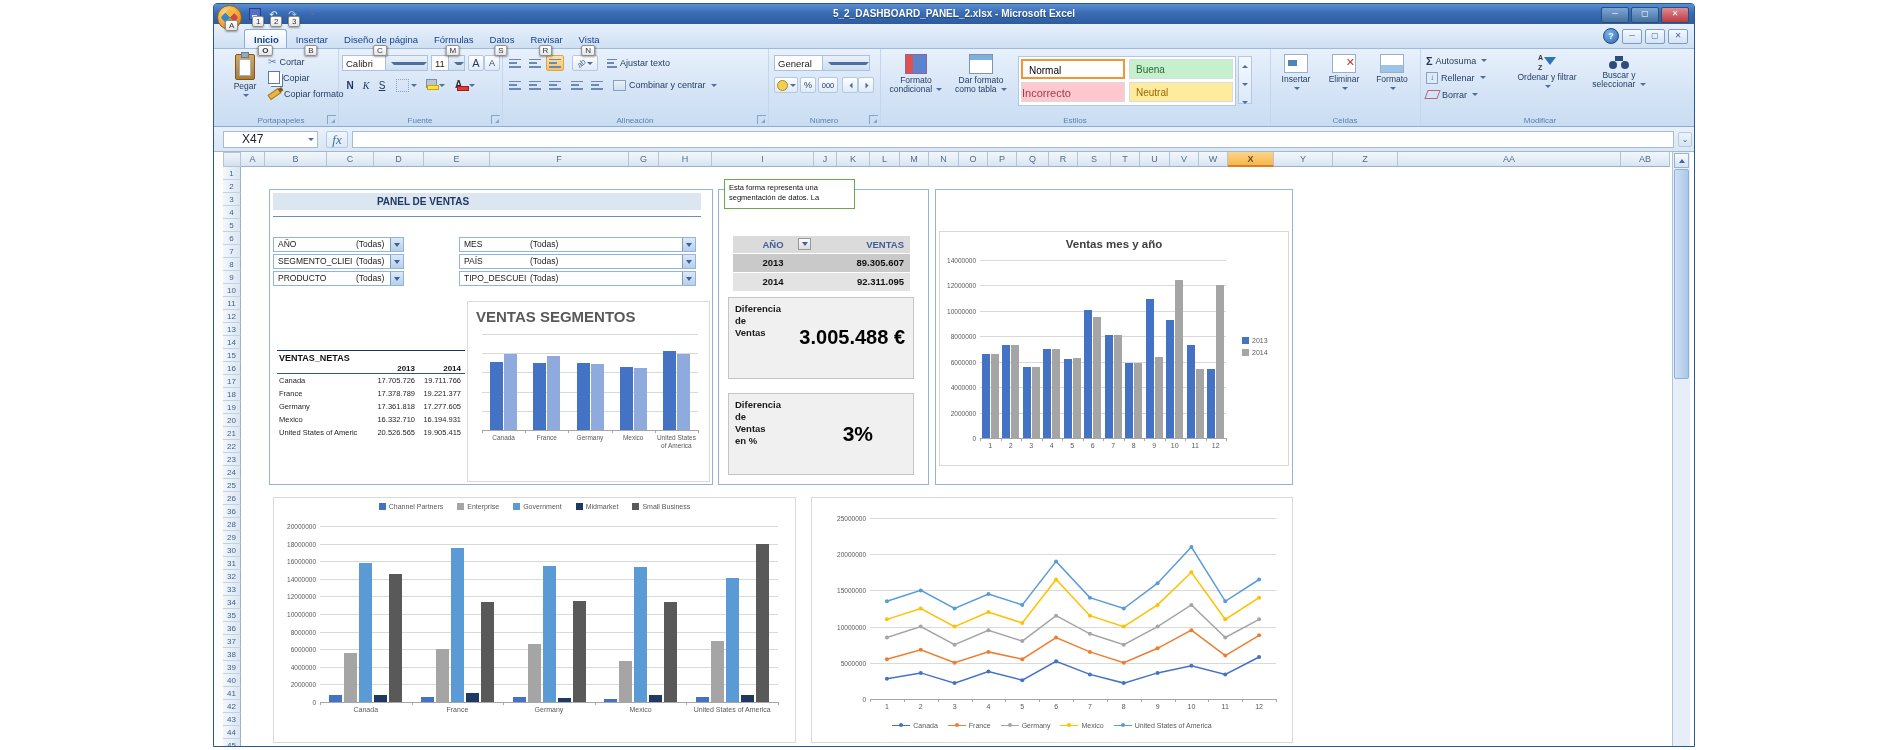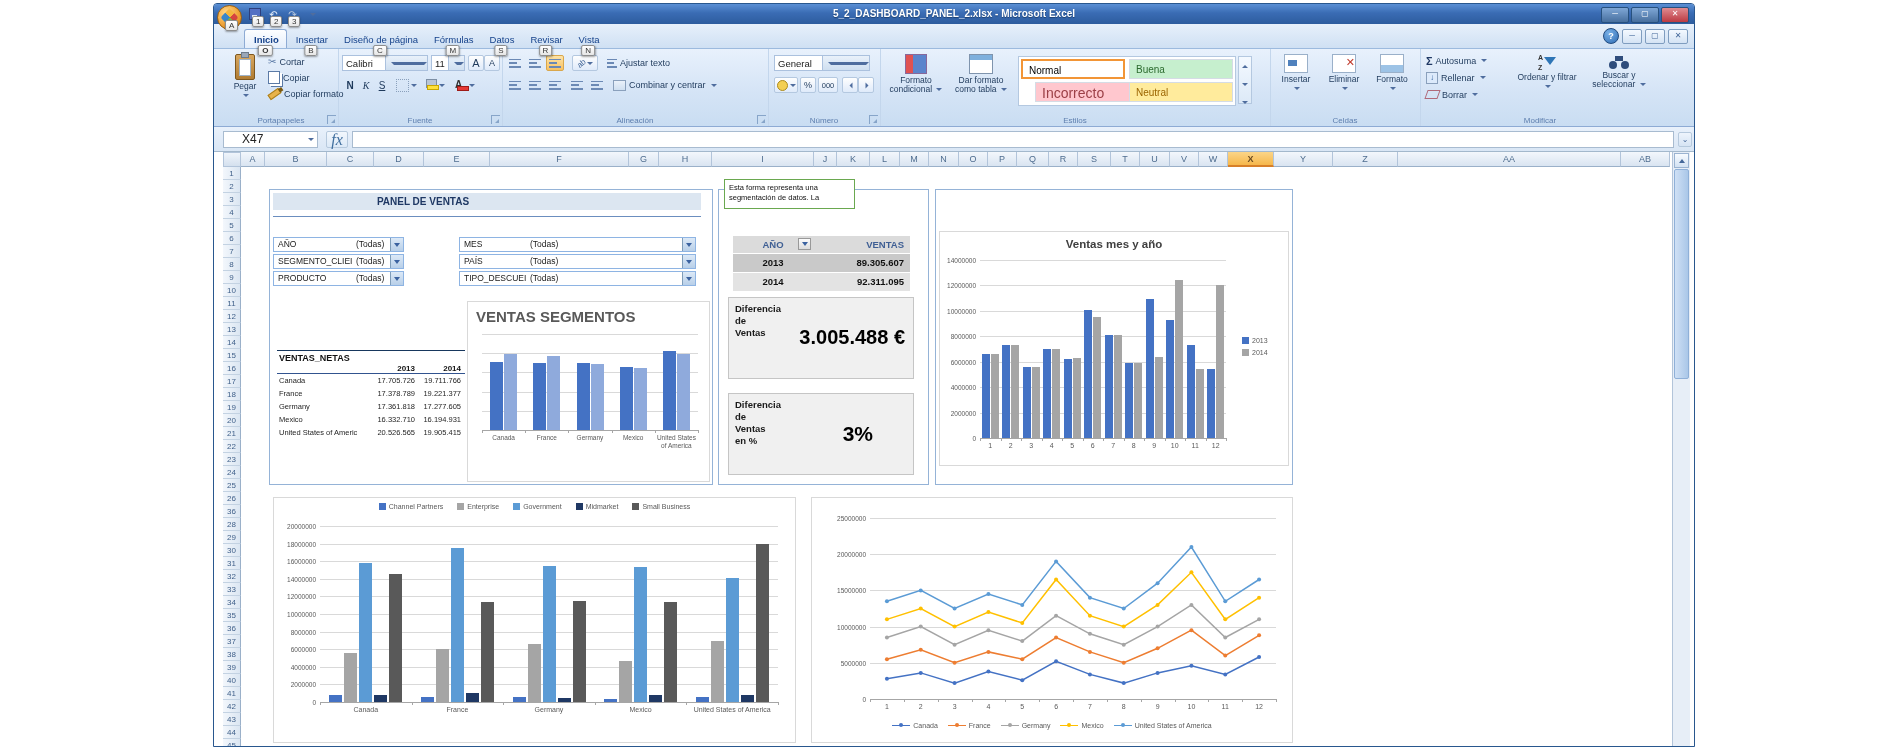--- a/index.html
+++ b/index.html
@@ -69,21 +69,21 @@
   .barsic i{display:block;height:1.5px;background:#6b89b5;}
   .barsic i:nth-child(2){width:70%;}
   .ubar{position:absolute;left:2px;bottom:1px;width:10px;height:3px;}
   
   #fbar{position:absolute;left:0;top:123px;width:100%;height:25px;background:linear-gradient(#e9f1fb,#d9e6f5);
     border-bottom:1px solid #a3b8cc;box-sizing:border-box;display:flex;align-items:center;}
   #namebox{position:absolute;left:9px;top:4px;width:95px;height:17px;background:#fff;border:1px solid #a8bbd0;box-sizing:border-box;
     font-size:12px;color:#222;padding-left:18px;line-height:15px;}
   #nbarr{position:absolute;left:89px;top:5px;width:13px;height:15px;display:flex;align-items:center;justify-content:center;}
   #fxbtn{position:absolute;left:112px;top:4px;width:22px;height:17px;font-family:"Liberation Serif",serif;font-style:italic;
-    font-size:16px;color:#3f6e9e;text-align:center;line-height:16px;background:linear-gradient(#f2f7fd,#dce9f7);border:1px solid #b6c9dd;border-radius:2px;box-sizing:border-box;}
+    font-size:13px;color:#3f6e9e;text-align:center;line-height:16px;background:linear-gradient(#f2f7fd,#dce9f7);border:1px solid #b6c9dd;border-radius:2px;box-sizing:border-box;}
   #finput{position:absolute;left:138px;top:4px;width:1322px;height:17px;background:#fff;border:1px solid #a8bbd0;box-sizing:border-box;}
   #fexpand{position:absolute;right:2px;top:5px;width:14px;height:15px;text-align:center;font-size:8px;color:#44689a;line-height:14px;
     background:linear-gradient(#eef4fc,#d6e4f4);border:1px solid #b6c9dd;border-radius:2px;box-sizing:border-box;}
   
   #sheet{position:absolute;left:0;top:148px;width:100%;bottom:0;background:#fff;}
   #corner{position:absolute;left:9px;top:0;width:18px;height:15px;background:linear-gradient(#f0f5fb,#d4e0ee);
     border:1px solid #b2c4da;box-sizing:border-box;}
   .colhd{position:absolute;top:0;height:15px;background:linear-gradient(#f3f7fc,#d9e4f1);border-right:1px solid #b2c4da;
     border-bottom:1px solid #9ab0c9;box-sizing:border-box;font-size:9px;color:#4f6d8f;text-align:center;line-height:14px;}
   .colhd.selcol{background:linear-gradient(#fbd588,#f6b74b);border-bottom:2px solid #d77f28;color:#6a4a1f;font-weight:bold;}
@@ -363,21 +363,21 @@
         <div style="width:20px;height:18px;margin:0 auto;background:linear-gradient(90deg,#e05252 35%,#5b84cc 35%);border:1px solid #88689a;"></div>
         <div class="blbl"><span>Formato condicional</span> <span class="dda"></span></div>
       </div>
       <div class="bigbtn" style="left:70px;top:5px;width:62px;">
         <div style="width:22px;height:18px;margin:0 auto;border:1px solid #7f94ad;background:linear-gradient(#7fb0dd 28%,#fff 28%);"></div>
         <div class="blbl"><span>Dar formato como tabla</span> <span class="dda"></span></div>
       </div>
       <div id="stylegallery" style="position:absolute;left:138px;top:7px;width:216px;height:48px;background:#fff;border:1px solid #b4c8e0;">
           <div style="position: absolute; left: 2px; top: 2px; width: 104px; height: 20px; background: rgb(255, 255, 255); color: rgb(0, 0, 0); font-size: 10px; line-height: 20px; padding-left: 6px; box-sizing: border-box; border: 2px solid rgb(242, 149, 54);">Normal</div>
           <div style="position: absolute; left: 110px; top: 2px; width: 104px; height: 20px; background: rgb(198, 239, 206); color: rgb(44, 107, 47); font-size: 10px; line-height: 20px; padding-left: 6px; box-sizing: border-box; border: 1px solid rgb(213, 220, 229);">Buena</div>
-          <div style="position: absolute; left: 16px; top: 25px; width: 104px; height: 20px; background: rgb(255, 199, 206); color: rgb(156, 64, 71); font-size: 14px; line-height: 20px; padding-left: 6px; box-sizing: border-box; border: 1px solid rgb(213, 220, 229);">Incorrecto</div>
+          <div style="position: absolute; left: 2px; top: 25px; width: 104px; height: 20px; background: rgb(255, 199, 206); color: rgb(156, 64, 71); font-size: 11px; line-height: 20px; padding-left: 0; box-sizing: border-box; border: 1px solid rgb(213, 220, 229);">Incorrecto</div>
           <div style="position: absolute; left: 110px; top: 25px; width: 104px; height: 20px; background: rgb(255, 235, 156); color: rgb(156, 101, 0); font-size: 10px; line-height: 20px; padding-left: 6px; box-sizing: border-box; border: 1px solid rgb(213, 220, 229);">Neutral</div>
         </div>
       <div style="position:absolute;left:358px;top:7px;width:14px;height:48px;border:1px solid #b4c8e0;background:linear-gradient(#f4f9ff,#dce9f7);box-sizing:border-box;">
         <span class="dda" style="transform:rotate(180deg);margin:4px 3px;"></span>
         <span class="dda" style="margin:4px 3px;"></span>
         <span class="dda" style="margin:6px 3px;"></span>
       </div>
       <div class="glabel">Estilos</div>
     </div>
 

